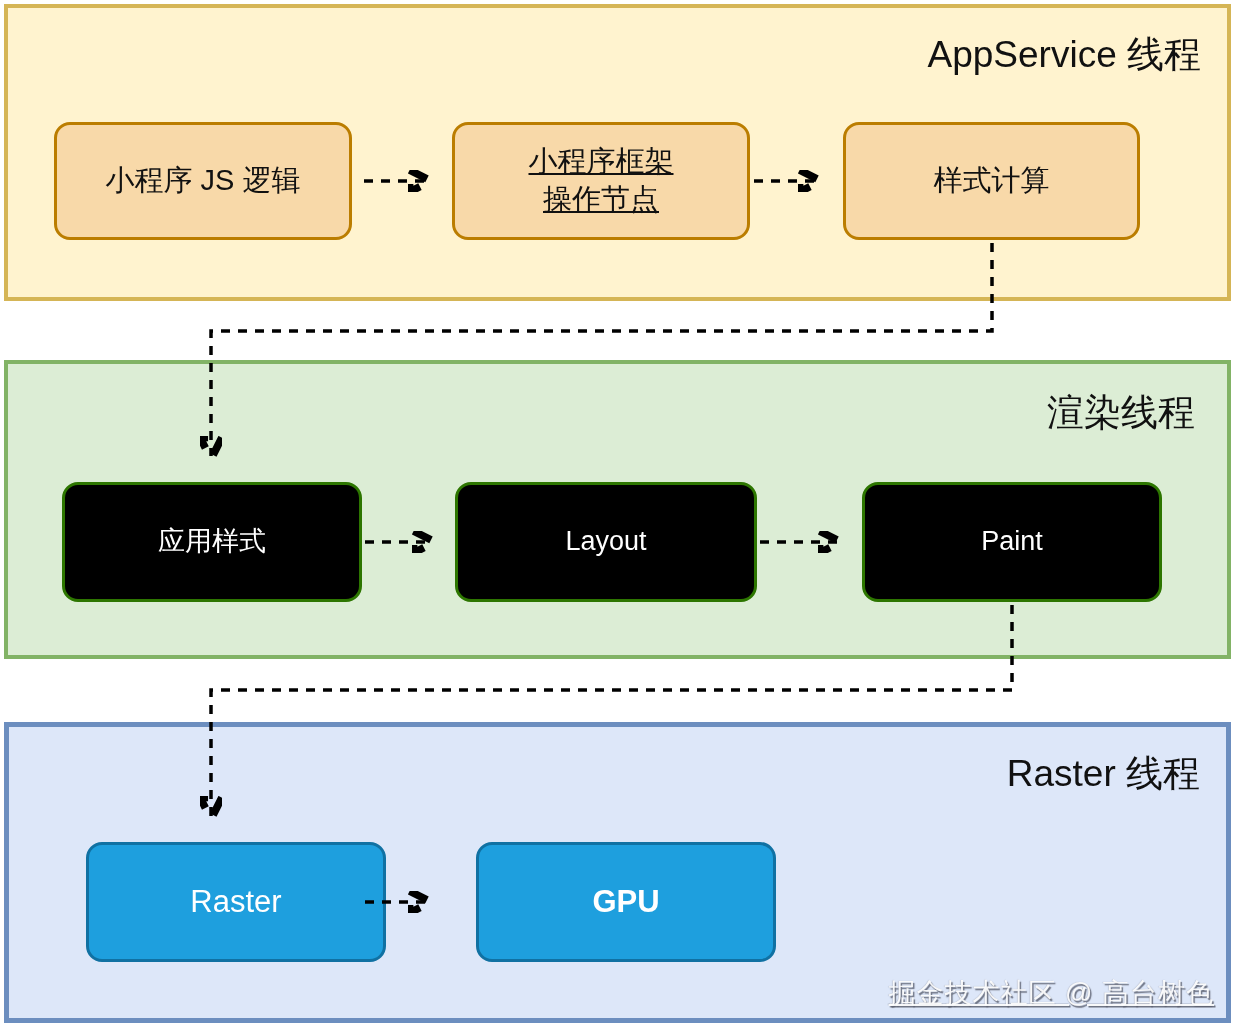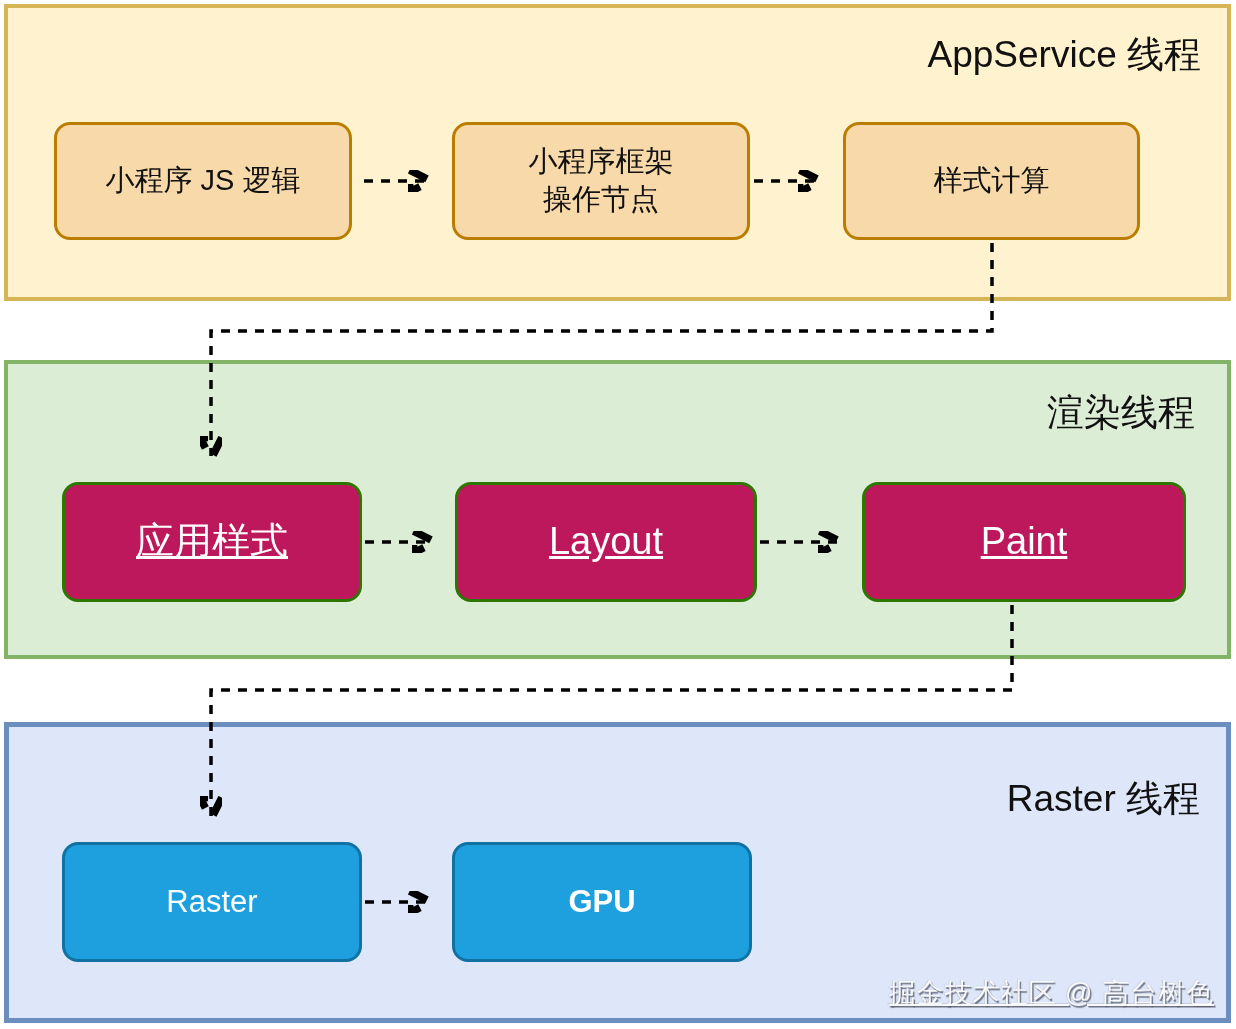--- a/index.html
+++ b/index.html
@@ -38,60 +38,60 @@
   }
   .lane-title {
     position: absolute;
     top: 22px;
     right: 26px;
     font-size: 37px;
     color: #111111;
     white-space: nowrap;
   }
   .lane-render .lane-title { top: 24px; right: 32px; }
-  .lane-raster .lane-title { top: 22px; right: 26px; margin-top: 25px; }
+  .lane-raster .lane-title { top: 22px; right: 26px; }
 
   .node {
     position: absolute;
     box-sizing: border-box;
     border-radius: 16px;
     display: flex;
     align-items: center;
     justify-content: center;
     text-align: center;
     font-size: 29px;
     line-height: 1.3;
     white-space: pre-line;
   }
   .node-orange {
     background: #F8D9A9;
     border: 3px solid #BB7D00;
     color: #111111;
   }
   .node-green {
-    background: #be185d;
+    background: #000000;
     border: 3px solid #2D7600;
     color: #ffffff;
-    font-size: 38px;
-    text-decoration: underline;
+    font-size: 27px;
   }
   .node-blue {
     background: #1E9FDE;
     border: 3px solid #1071A3;
     color: #ffffff;
     font-size: 31px;
+    margin-left: 24px;
   }
   
   .n-js     { left: 54px;  top: 122px; width: 298px; height: 118px; }
-  .n-frame  { left: 452px; top: 122px; width: 298px; height: 118px; }
+  .n-frame  { left: 452px; top: 122px; width: 298px; height: 118px; text-decoration: underline; }
   .n-style  { left: 843px; top: 122px; width: 297px; height: 118px; }
   
   .n-apply  { left: 62px;  top: 482px; width: 300px; height: 120px; }
   .n-layout { left: 455px; top: 482px; width: 302px; height: 120px; }
-  .n-paint  { left: 862px; top: 482px; width: 324px; height: 120px; }
+  .n-paint  { left: 862px; top: 482px; width: 300px; height: 120px; }
   
   .n-raster { left: 62px;  top: 842px; width: 300px; height: 120px; }
   .n-gpu    { left: 452px; top: 842px; width: 300px; height: 120px; font-weight: bold; }
 
   .connectors {
     position: absolute;
     left: 0; top: 0;
     width: 1236px;
     height: 1029px;
     pointer-events: none;

